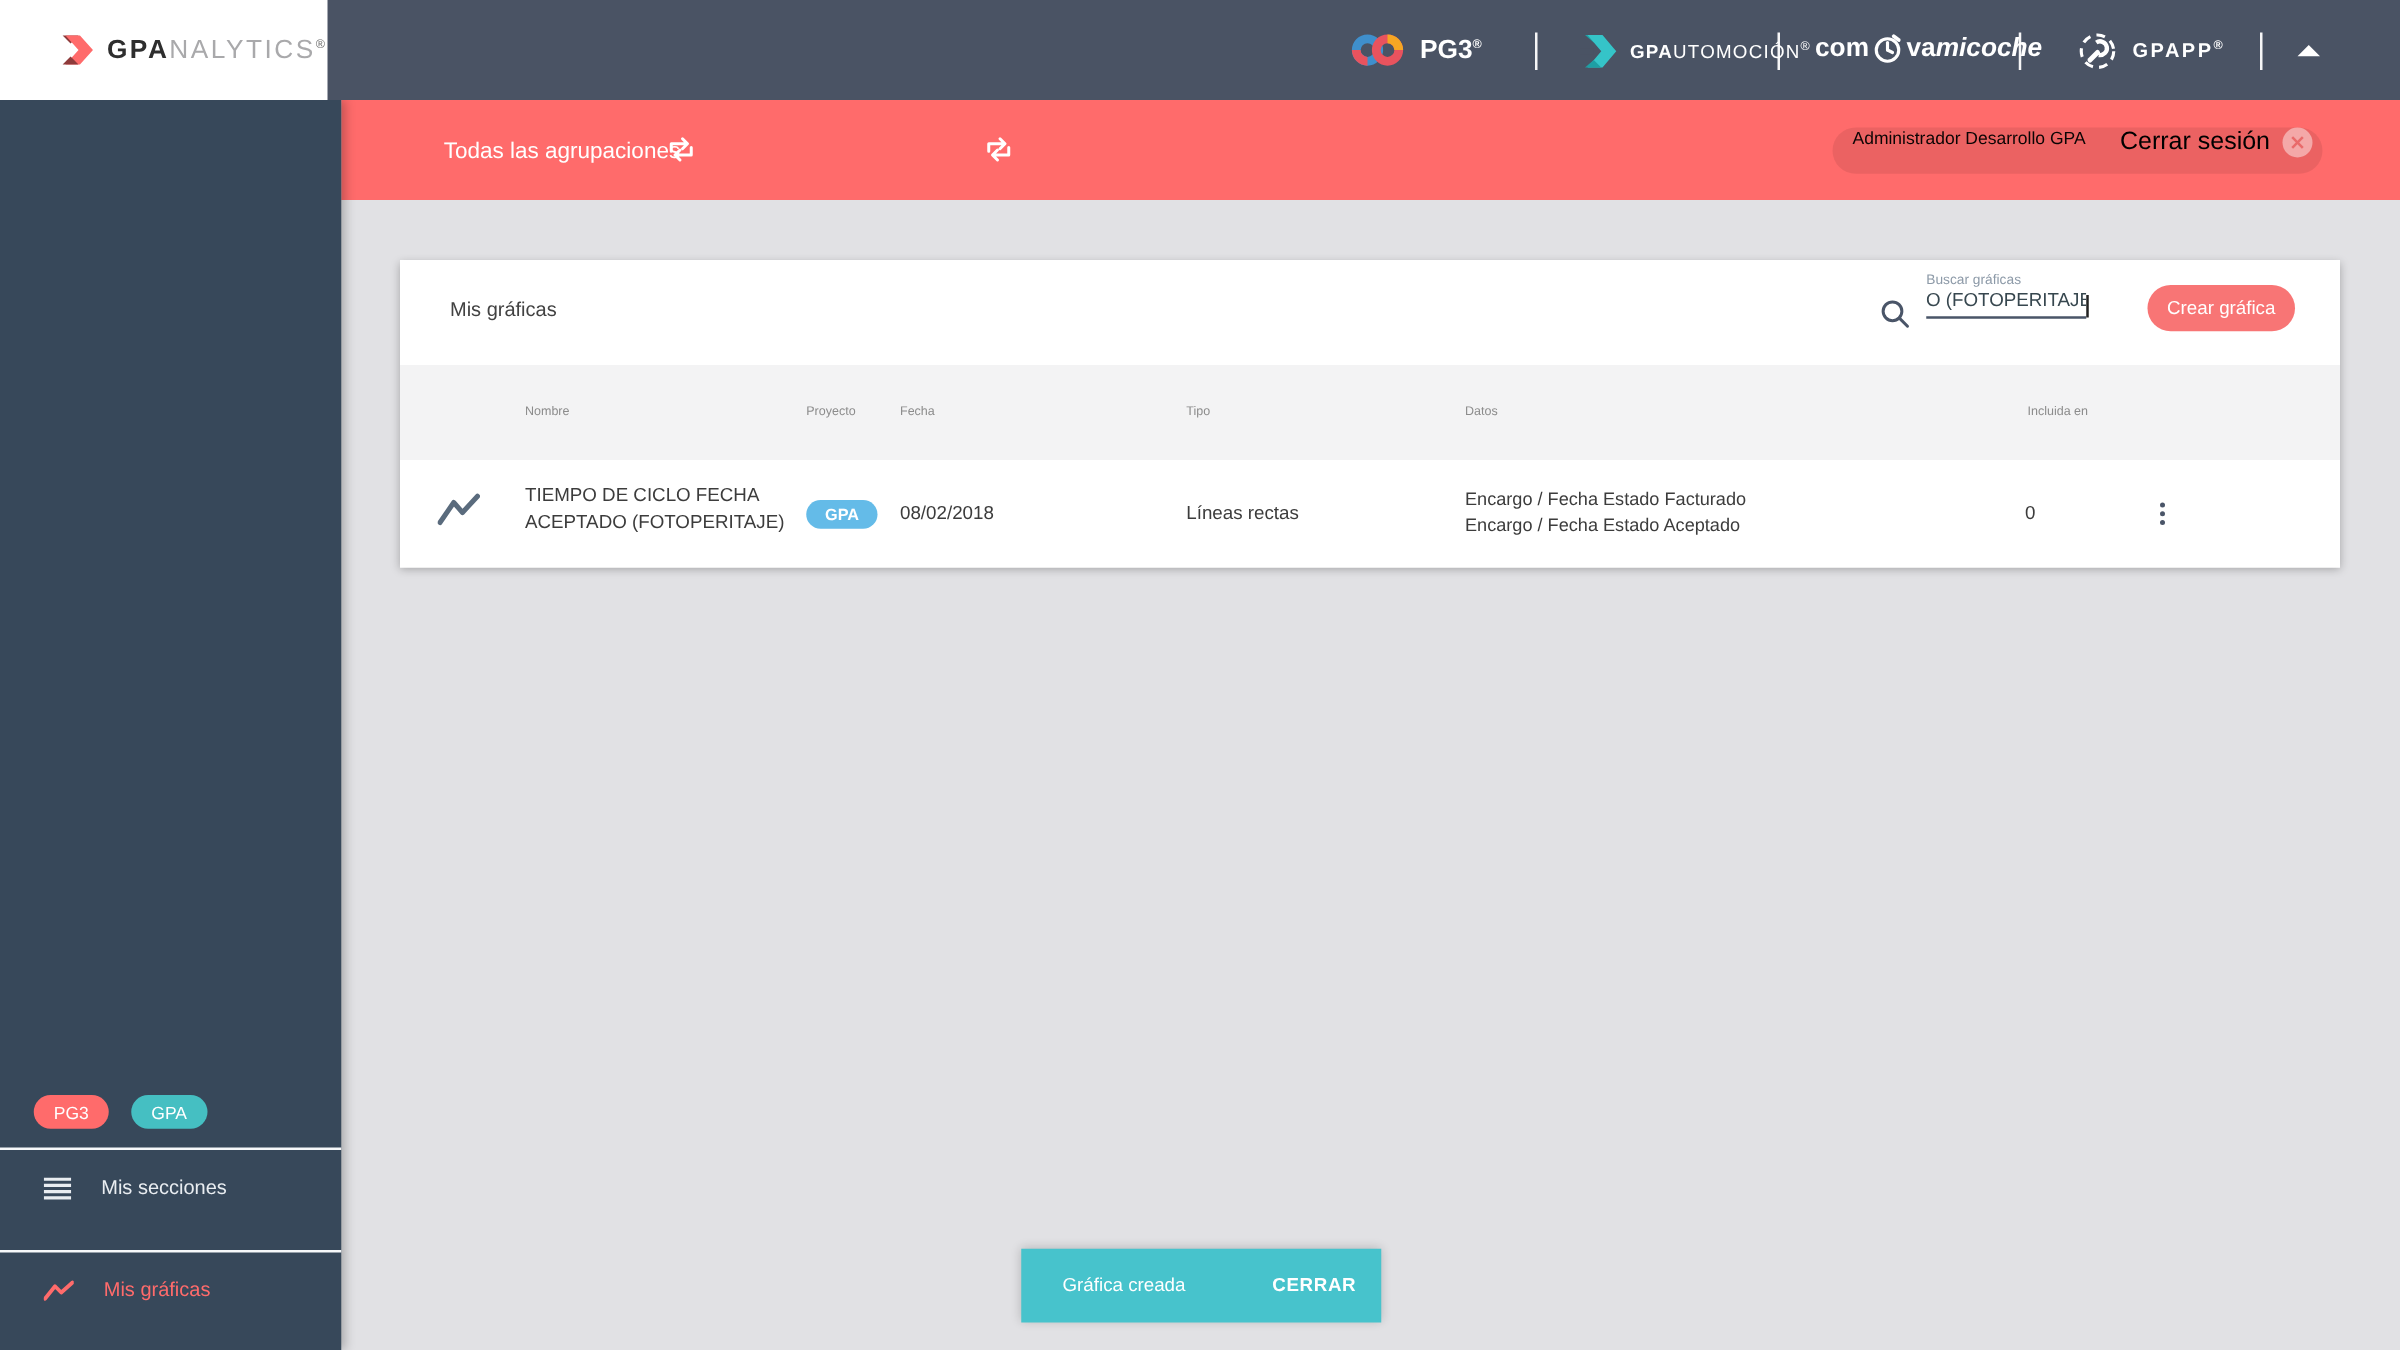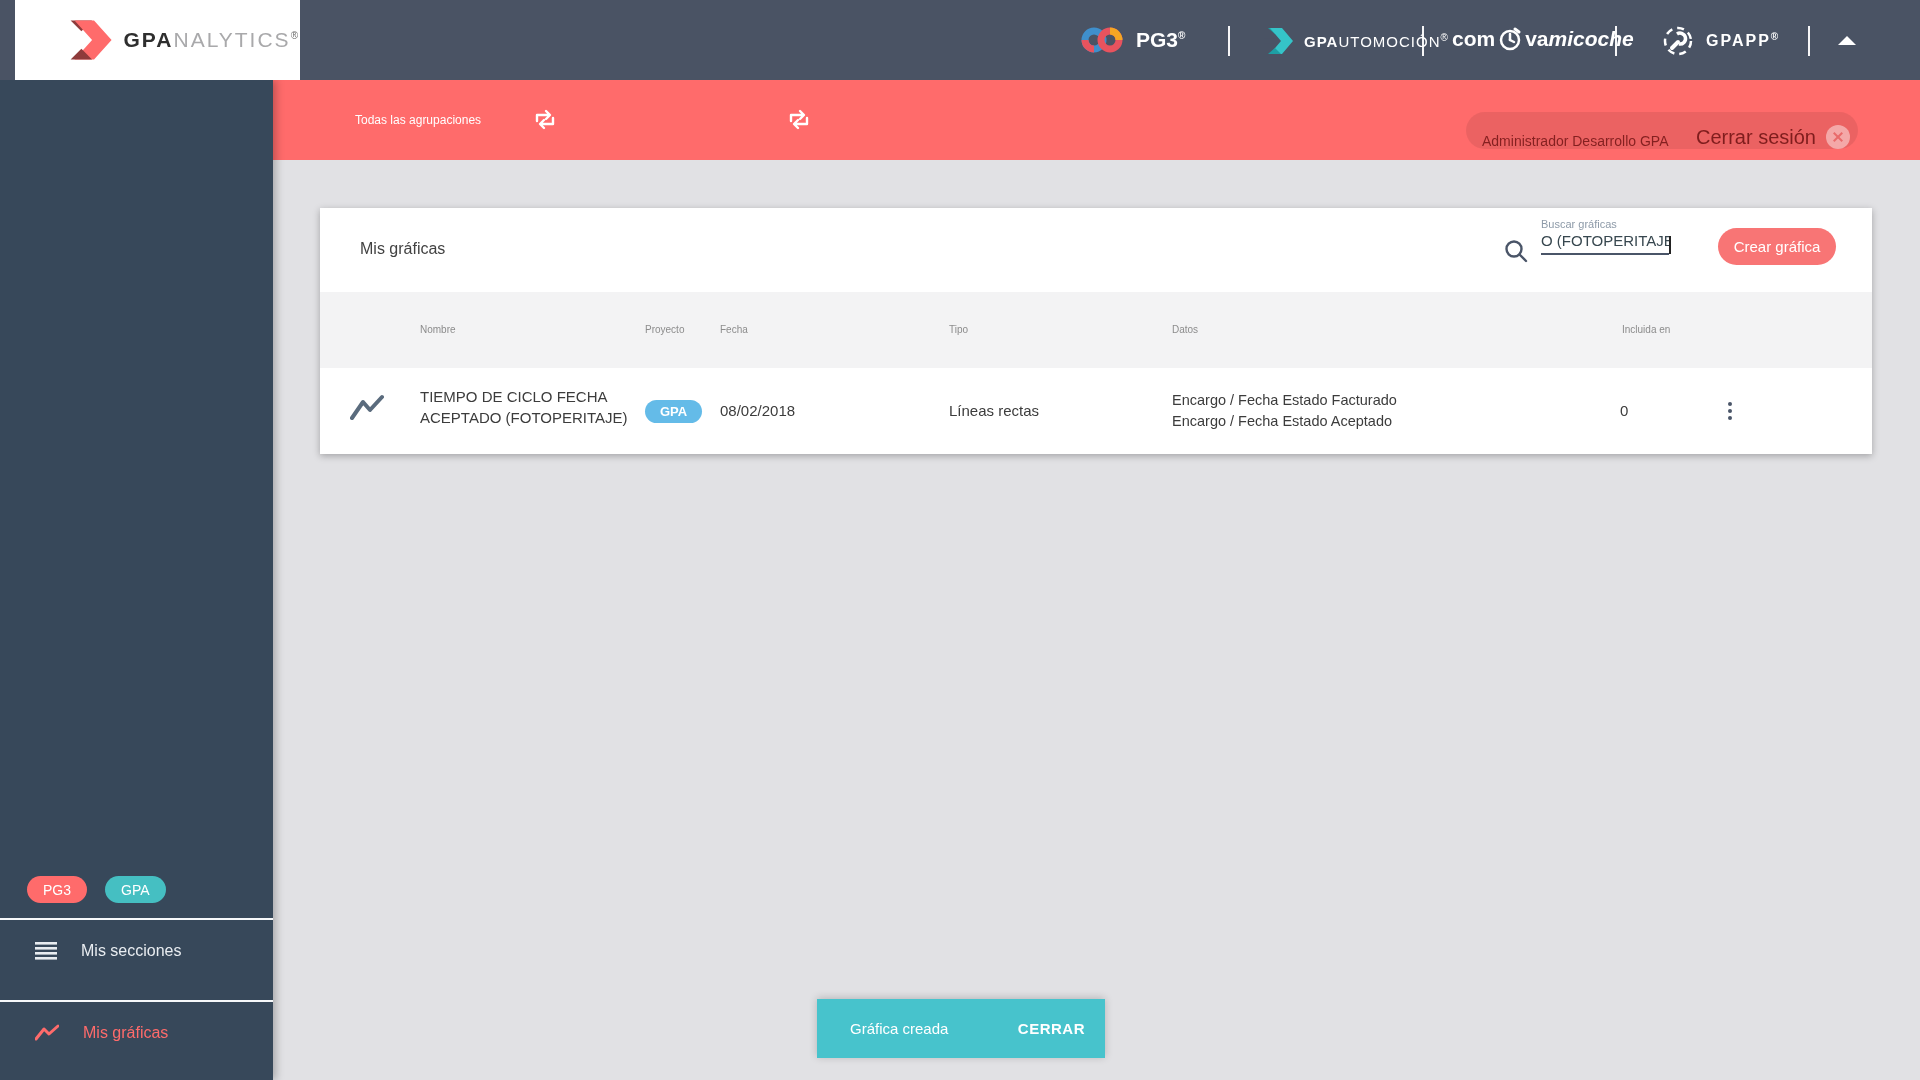--- a/index.html
+++ b/index.html
@@ -10,22 +10,22 @@
     background: #E1E1E4;
     overflow: hidden;
     color:#3c3c3c;
   }
   
   .topbar {
     position:absolute; top:0; left:0; width:1920px; height:80px;
     background:#4A5364; z-index:30;
   }
   .logo-box {
-    position:absolute; top:0; left:0; width:285px; height:80px;
-    background:#ffffff; display:flex; align-items:center; padding-left:42px;margin-left:15px;
+    position:absolute; top:0; left:0; width:262px; height:80px;
+    background:#ffffff; display:flex; align-items:center; padding-left:42px;
   }
   .logo-text { font-size:21px; letter-spacing:2px; margin-left:10px; white-space:nowrap;}
   .logo-text .b { font-weight:bold; color:#2e2e2e; }
   .logo-text .l { color:#a9a9ab; }
   .logo-text sup { font-size:10px; color:#6e6e6e; }
   .brand { position:absolute; display:flex; align-items:center; color:#fff; white-space:nowrap; }
   .brand svg { flex:0 0 auto; }
   .vsep { position:absolute; top:26px; width:2px; height:30px; background:rgba(255,255,255,.95); }
   .pg3-text { font-size:21px; font-weight:bold; margin-left:12px; }
   .brand sup { font-size:10px; }
@@ -37,25 +37,25 @@
   .caret-up {
     position:absolute; left:1838px; top:36px; width:0; height:0; cursor:pointer;
     border-left:9px solid transparent; border-right:9px solid transparent;
     border-bottom:9px solid #ffffff;
   }
   
   .redbar {
     position:absolute; top:80px; left:273px; right:0; height:80px;
     background:#FF6B6B; z-index:10; color:#fff;
   }
-  .redbar-item { position:absolute; top:0; height:80px; display:flex; align-items:center; font-size:12px; }
+  .redbar-item { position:absolute; top:0; height:80px; display:flex; align-items:center; font-size:18px; }
   .user-pill {
-    position:absolute; right:62px; top:32px; height:37px; width:392px;
+    position:absolute; right:62px; top:22px; height:37px; width:392px;
     background:rgba(0,0,0,0.08); border-radius:19px;
-    display:flex; align-items:flex-end; padding:0 8px 0 16px; color:#7f1d1d;
+    display:flex; align-items:flex-start; padding:0 8px 0 16px; color:#000000;
   }
   .user-pill .uname { font-size:14px; opacity:.95; }
   .user-pill .logout { font-size:20px; margin-left:auto; cursor:pointer; }
   .xcircle {
     width:24px; height:24px; border-radius:50%; background:rgba(255,255,255,.45);
     margin-left:10px; position:relative; cursor:pointer; flex:0 0 auto;
   }
   .xcircle:before, .xcircle:after {
     content:""; position:absolute; left:11px; top:6px; width:2px; height:12px; background:#e96a6a;
   }

